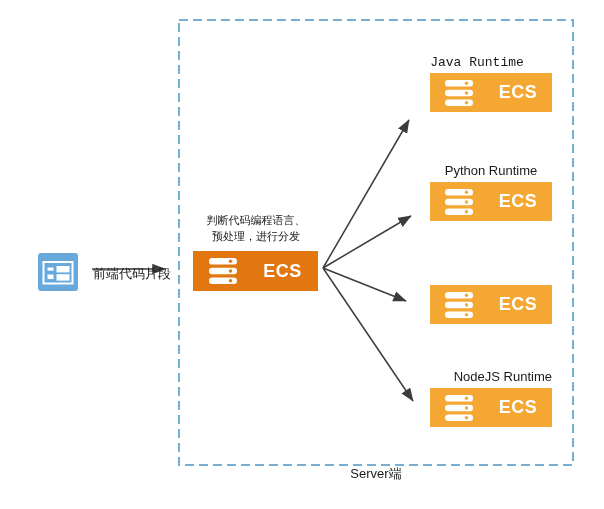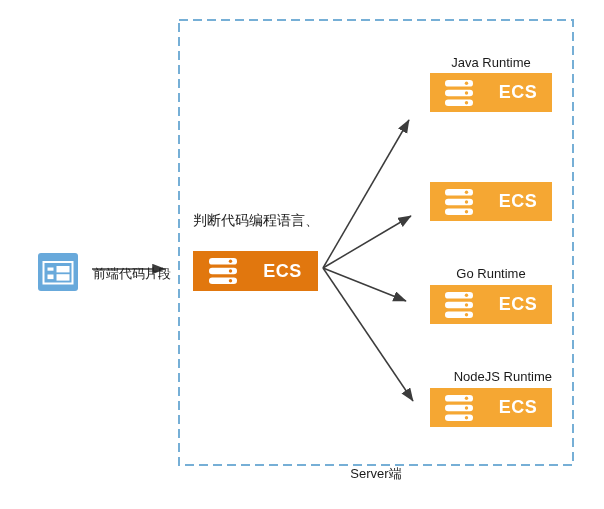--- a/index.html
+++ b/index.html
@@ -13,21 +13,21 @@
   }
   .overlay { position: absolute; left: 0; top: 0; pointer-events: none; }
   .label {
     position: absolute;
     font-size: 13px;
     line-height: 15px;
     text-align: center;
     color: #1a1a1a;
     white-space: nowrap;
   }
-  .note { font-size: 14px; line-height: 15.5px; }
+  .note { font-size: 11px; line-height: 15.5px; }
   .ecs-box {
     position: absolute;
     display: flex;
     align-items: center;
     justify-content: center;
     gap: 26px;
   }
   .ecs-box--dark  { background: #E1770E; }
   .ecs-box--light { background: #F5A733; }
   .ecs-label {
@@ -66,60 +66,61 @@
     <rect x="9.5" y="14.5" width="6" height="3.2" fill="#ffffff"></rect>
     <rect x="9.5" y="21.5" width="6" height="4.6" fill="#ffffff"></rect>
     <rect x="18.5" y="13" width="13" height="6.4" fill="#ffffff"></rect>
     <rect x="18.5" y="21.2" width="13" height="6.4" fill="#ffffff"></rect>
   </svg>
 
   <div class="label" style="left:78px; top:246px; width:108px;margin-top:20px;">前端代码片段</div>
 
   <div class="label note" style="left:183px; top:213px; width:146px;">
     <div>判断代码编程语言、</div>
+    <div>预处理，进行分发</div>
   </div>
 
   <div class="ecs-box ecs-box--dark" style="left:193px; top:251px; width:125px; height:40px;">
     <svg class="server-icon" width="28" height="26" viewBox="0 0 28 26">
       <rect x="0" y="0" width="28" height="6.6" rx="3.2" fill="#ffffff"></rect>
       <rect x="0" y="9.7" width="28" height="6.6" rx="3.2" fill="#ffffff"></rect>
       <rect x="0" y="19.4" width="28" height="6.6" rx="3.2" fill="#ffffff"></rect>
       <circle cx="21.5" cy="3.3" r="1.7" fill="currentColor"></circle>
       <circle cx="21.5" cy="13" r="1.7" fill="currentColor"></circle>
       <circle cx="21.5" cy="22.7" r="1.7" fill="currentColor"></circle>
     </svg>
     <span class="ecs-label">ECS</span>
   </div>
 
-  <div class="label" style="left:430px; top:55px; width:122px;">Java Runtime</div>
+  <div class="label" style="left:416px; top:55px; width:122px;font-family:Liberation Mono, monospace;">Java Runtime</div>
   <div class="ecs-box ecs-box--light" style="left:430px; top:73px; width:122px; height:39px;">
     <svg class="server-icon" width="28" height="26" viewBox="0 0 28 26">
       <rect x="0" y="0" width="28" height="6.6" rx="3.2" fill="#ffffff"></rect>
       <rect x="0" y="9.7" width="28" height="6.6" rx="3.2" fill="#ffffff"></rect>
       <rect x="0" y="19.4" width="28" height="6.6" rx="3.2" fill="#ffffff"></rect>
       <circle cx="21.5" cy="3.3" r="1.7" fill="currentColor"></circle>
       <circle cx="21.5" cy="13" r="1.7" fill="currentColor"></circle>
       <circle cx="21.5" cy="22.7" r="1.7" fill="currentColor"></circle>
     </svg>
     <span class="ecs-label">ECS</span>
   </div>
 
+  <div class="label" style="left:430px; top:163px; width:122px;">Python Runtime</div>
   <div class="ecs-box ecs-box--light" style="left:430px; top:182px; width:122px; height:39px;">
     <svg class="server-icon" width="28" height="26" viewBox="0 0 28 26">
       <rect x="0" y="0" width="28" height="6.6" rx="3.2" fill="#ffffff"></rect>
       <rect x="0" y="9.7" width="28" height="6.6" rx="3.2" fill="#ffffff"></rect>
       <rect x="0" y="19.4" width="28" height="6.6" rx="3.2" fill="#ffffff"></rect>
       <circle cx="21.5" cy="3.3" r="1.7" fill="currentColor"></circle>
       <circle cx="21.5" cy="13" r="1.7" fill="currentColor"></circle>
       <circle cx="21.5" cy="22.7" r="1.7" fill="currentColor"></circle>
     </svg>
     <span class="ecs-label">ECS</span>
   </div>
 
-  <div class="label" style="left:430px; top:266px; width:122px;">Go Runtime</div>
   <div class="ecs-box ecs-box--light" style="left:430px; top:285px; width:122px; height:39px;">
     <svg class="server-icon" width="28" height="26" viewBox="0 0 28 26">
       <rect x="0" y="0" width="28" height="6.6" rx="3.2" fill="#ffffff"></rect>
       <rect x="0" y="9.7" width="28" height="6.6" rx="3.2" fill="#ffffff"></rect>
       <rect x="0" y="19.4" width="28" height="6.6" rx="3.2" fill="#ffffff"></rect>
       <circle cx="21.5" cy="3.3" r="1.7" fill="currentColor"></circle>
       <circle cx="21.5" cy="13" r="1.7" fill="currentColor"></circle>
       <circle cx="21.5" cy="22.7" r="1.7" fill="currentColor"></circle>
     </svg>
     <span class="ecs-label">ECS</span>

